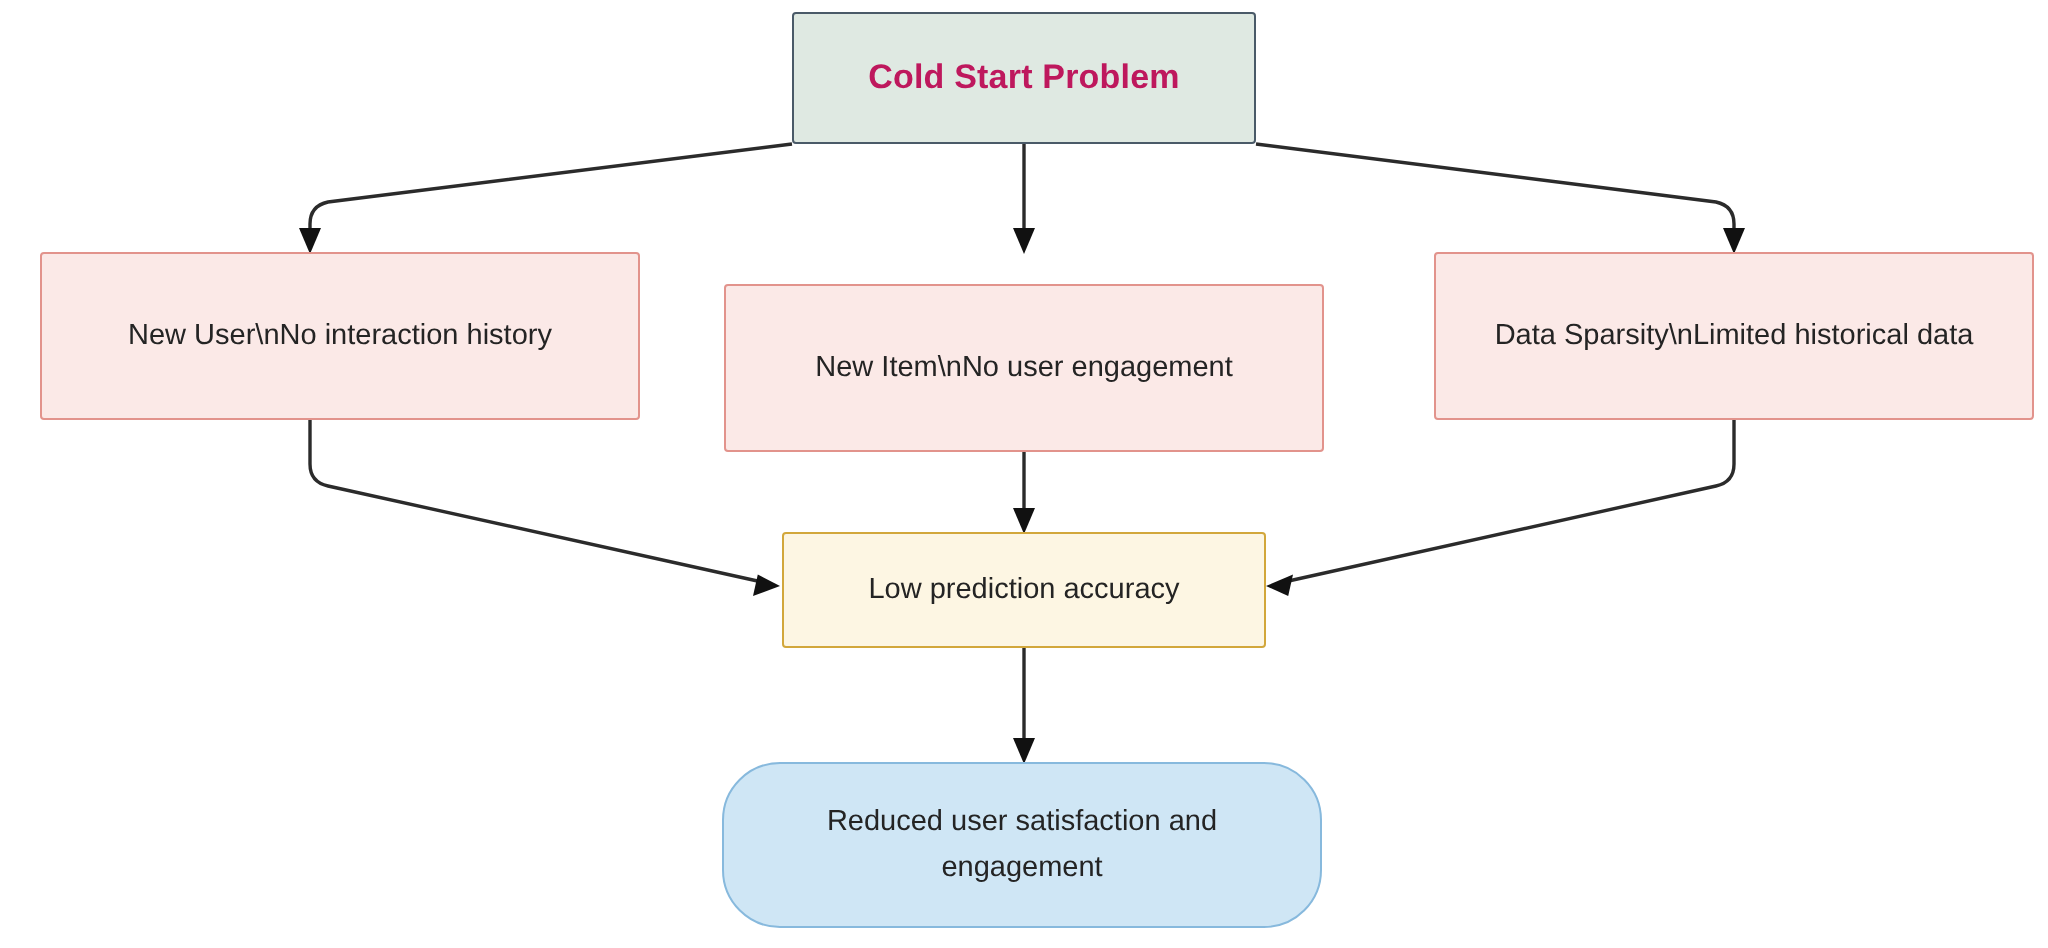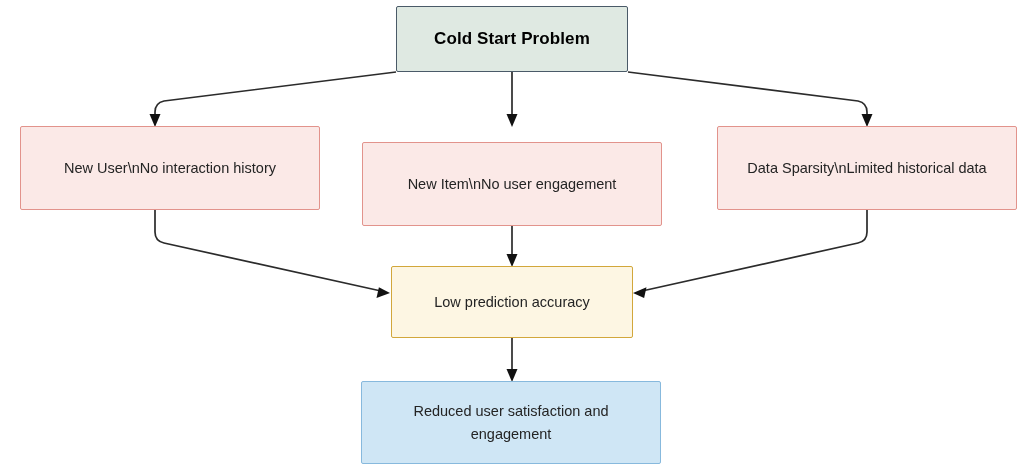--- a/index.html
+++ b/index.html
@@ -43,21 +43,21 @@
     white-space: pre-line;
   }
 
   
   .node-root {
     background: #dfe9e2;
     border: 1.6px solid #4a5a68;
     font-weight: bold;
     font-size: 17px;
     letter-spacing: 0.1px;
-    color: #000000;
+    color: #be185d;
   }
   
   .node-issue {
     background: #fbe9e7;
     border: 1.6px solid #e2938c;
     font-size: 14.5px;
     color: #242424;
   }
   
   .node-consequence {
@@ -136,21 +136,21 @@
   </div>
 
   <div class="node node-issue" style="left:362px; top:142px; width:300px; height:84px;">
     <span class="node-label">New Item\nNo user engagement</span>
   </div>
 
   <div class="node node-issue" style="left:717px; top:126px; width:300px; height:84px;">
     <span class="node-label">Data Sparsity\nLimited historical data</span>
   </div>
 
-  <div class="node node-consequence" style="left:391px; top:266px; width:242px; height:72px;">
+  <div class="node node-consequence" style="left:391px; top:266px; width:242px; height:58px;">
     <span class="node-label">Low prediction accuracy</span>
   </div>
 
-  <div class="node node-outcome" style="left:361px; top:381px; width:300px; height:83px;">
+  <div class="node node-outcome" style="left:361px; top:381px; width:300px; height:83px;border-radius:29px;">
     <span class="node-label">Reduced user satisfaction and engagement</span>
   </div>
 
 </div>
 
 </body></html>

